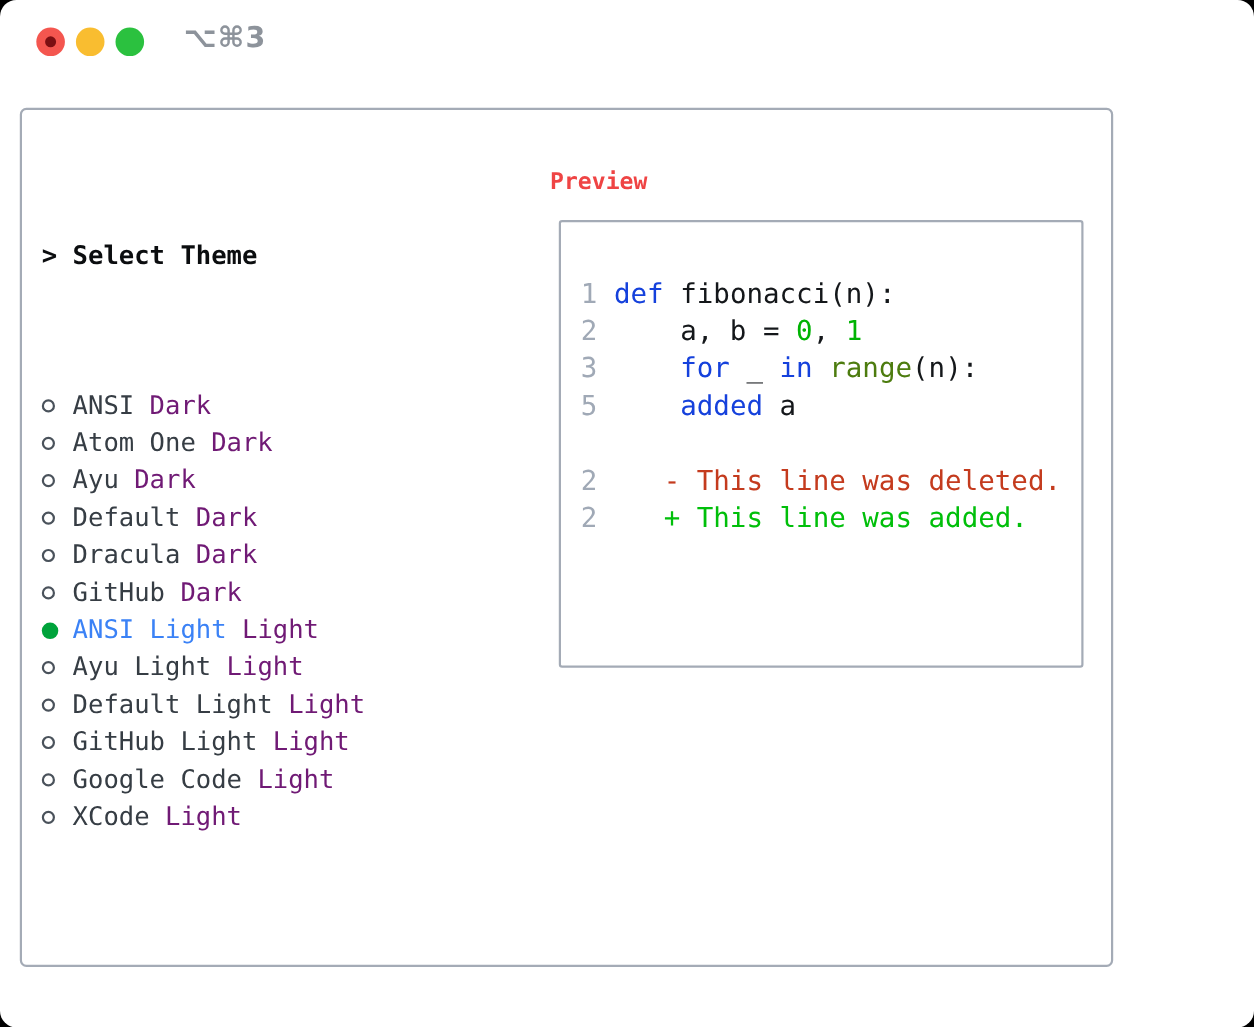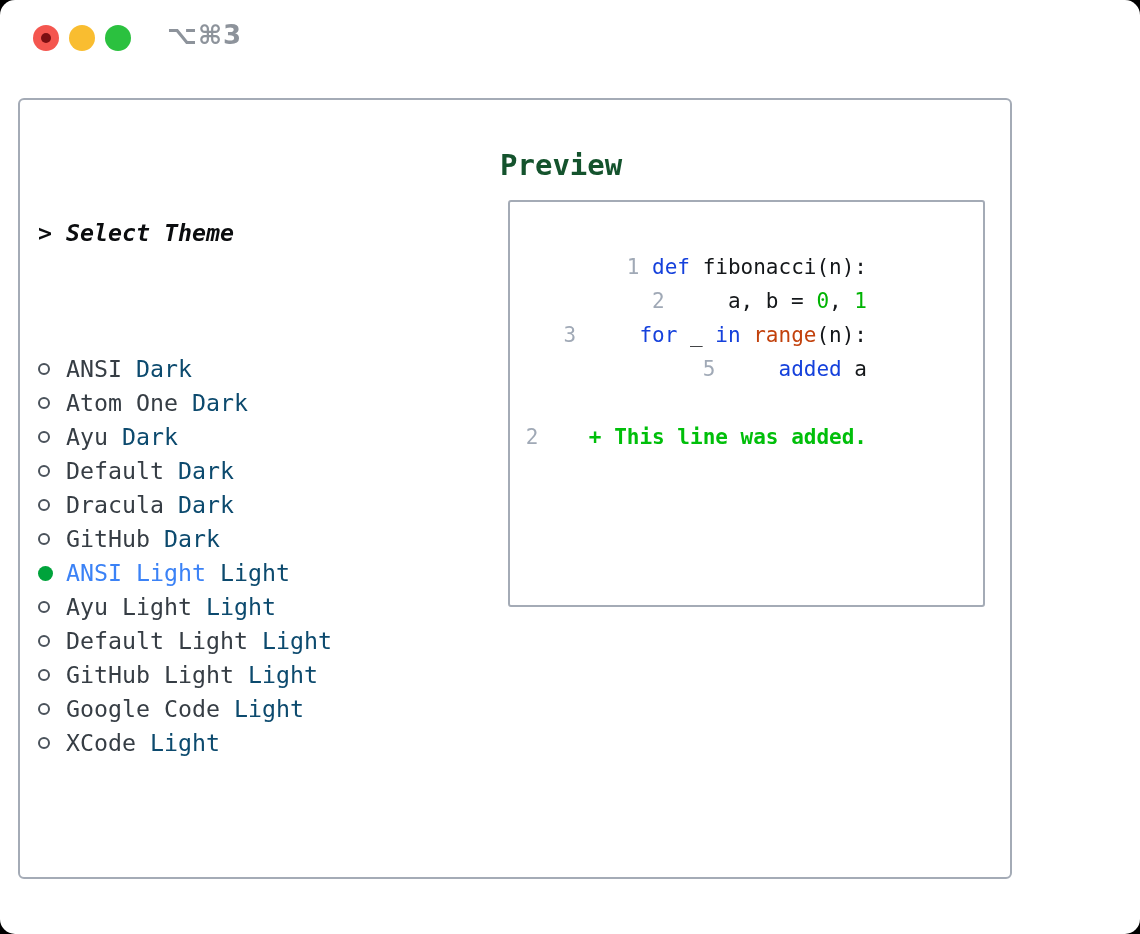--- a/index.html
+++ b/index.html
@@ -29,42 +29,42 @@
   .col-left {
     position:absolute; left:18px; top:48px;
     font-size:23.25px; line-height:34px; color:#363d44; white-space:pre;
   }
   .row { display:flex; align-items:center; height:34px; white-space:pre; }
   .spacer { height:34px; }
   .marker { width:28px; display:flex; align-items:center; flex:0 0 28px; }
   .dot-ring   { width:12px; height:12px; border:2px solid #4a525b; border-radius:50%; }
   .dot-filled { width:15px; height:15px; background:#00a33b; border-radius:50%; }
   .caret { font-weight:bold; color:#0b0d0f; }
-  .bold-header { font-weight:bold; color:#0b0d0f;font-style:italic; }
+  .bold-header { font-weight:bold; color:#0b0d0f; }
   .label-selected { color:#3b82f6; }
-  .suffix { color:#0c4a6e;text-align:center; }
+  .suffix { color:#701a75;text-align:center; }
   
   .preview-header {
     position:absolute; left:480px; top:48px; height:34px; line-height:34px;
-    font-size:29px; font-weight:bold; color:#14532d;
+    font-size:21px; font-weight:bold; color:#ef4444;
   }
   .preview-box {
     position:absolute; left:488px; top:100px; width:477px; height:407px;
     border:2px solid #a4abb6; border-radius:3px; background:#fff;
   }
-  .code-block { position:absolute; left:3px; top:48px; font-size:21px; line-height:34px;text-align:right; }
+  .code-block { position:absolute; left:3px; top:48px; font-size:25px; line-height:34px; }
   .code-line { height:34px; white-space:pre; }
   .lnum { color:#a0a9b6; }
   .tok-plain   { color:#14171a; }
   .tok-keyword { color:#1541dc; }
-  .tok-builtin { color:#c2410c; }
+  .tok-builtin { color:#4d7c0f; }
   .tok-number  { color:#00b303; }
   .diff-context { color:#97a1ad; }
   .diff-deleted { color:#c43b1e; }
-  .diff-added   { color:#00bf0a;font-weight:bold; }
+  .diff-added   { color:#00bf0a; }
 </style>
 </head>
 <body>
 
 <div class="window">
 
   <button class="light light-red">
     <span class="light-dot"></span>
   </button>
   <button class="light light-yellow"></button>
@@ -94,18 +94,19 @@
 
     <div class="preview-header">Preview</div>
 
     <div class="preview-box">
       <div class="code-block">
           <div class="code-line"><span class="lnum"> 1 </span><span class="tok-keyword">def </span><span class="tok-plain">fibonacci(n):</span></div>
           <div class="code-line"><span class="lnum"> 2 </span><span class="tok-plain">    a, b = </span><span class="tok-number">0</span><span class="tok-plain">, </span><span class="tok-number">1</span></div>
           <div class="code-line"><span class="lnum"> 3 </span><span class="tok-plain">    </span><span class="tok-keyword">for</span><span class="tok-plain"> _ </span><span class="tok-keyword">in</span><span class="tok-plain"> </span><span class="tok-builtin">range</span><span class="tok-plain">(n):</span></div>
           <div class="code-line"><span class="lnum"> 5 </span><span class="tok-plain">    </span><span class="tok-keyword">added</span><span class="tok-plain"> a</span></div>
           <div class="code-line"></div>
+          <div class="code-line"><span class="lnum"> 2 </span><span class="diff-deleted">   - This line was deleted.</span></div>
           <div class="code-line"><span class="lnum"> 2 </span><span class="diff-added">   + This line was added.</span></div>
         </div>
     </div>
 
   </div>
 </div>
 
 </body></html>

